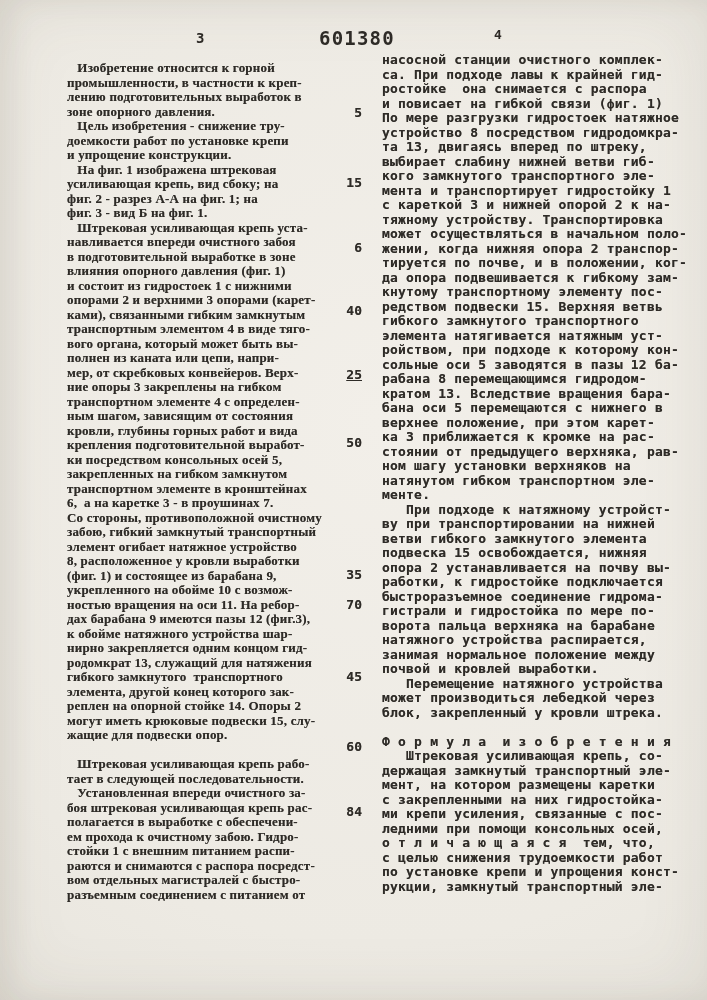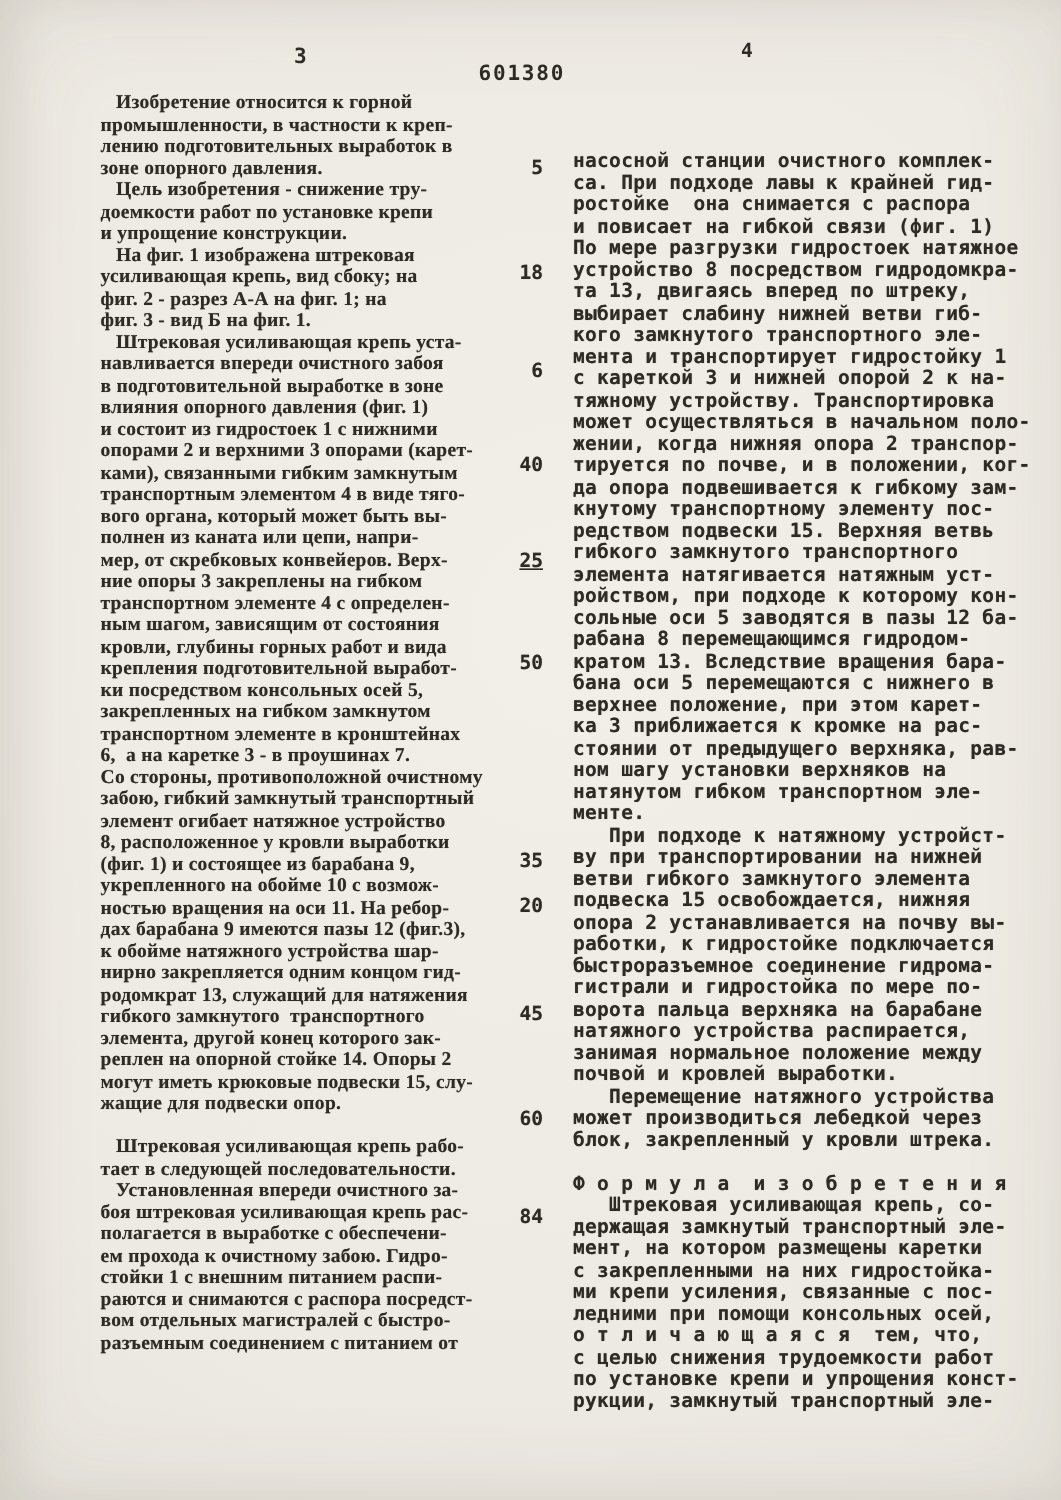--- a/index.html
+++ b/index.html
@@ -12,29 +12,29 @@
     position:relative;width:707px;height:1000px;
     background:radial-gradient(130% 95% at 54% 42%, var(--paper,#f2efe9) 0%, #edeae3 55%, #e2dfd7 100%);
     box-shadow:inset 0 0 70px rgba(90,80,55,.10), inset 12px 0 25px rgba(80,70,50,.07);
     color:var(--ink,#2e2b27);
   }
   .hdr-item{
     position:absolute;font-weight:700;color:var(--ink,#2e2b27);
   }
   .pg-left{left:196px;top:30px;font-size:14px;}
   .pg-right{left:494px;top:27px;font-size:13px;}
-  .docnum{left:319px;top:41px;font-size:14px;letter-spacing:1.2px;}
+  .docnum{left:319px;top:27px;font-size:19px;letter-spacing:1.2px;}
   .col{
     position:absolute;white-space:pre;
     font-size:13px;line-height:14.5px;letter-spacing:0.2px;
     font-weight:700;color:var(--ink,#2e2b27);
     text-shadow:0 0 0.5px rgba(46,43,39,.55);
   }
   .col-left{left:67px;top:61px;font-family:Liberation Serif, serif;}
-  .col-right{left:382px;top:53px;margin-top:48px;}
+  .col-right{left:382px;top:53px;}
   .tline{min-height:14.5px;}
   .gutter{position:absolute;left:0;top:0;width:0;height:0;}
   .lnum{
     position:absolute;left:330px;width:32px;text-align:right;
     font-size:13px;line-height:15px;font-weight:700;color:var(--ink,#2e2b27);
     text-shadow:0 0 0.5px rgba(46,43,39,.55);
   }
 </style>
 </head>
 <body style="--paper: #f2efe9; --ink: #2e2b27;">
@@ -42,24 +42,24 @@
 <div class="page">
   <div class="hdr-item pg-left">3</div>
   <div class="hdr-item docnum">601380</div>
   <div class="hdr-item pg-right">4</div>
 
   <div class="col col-left"><div class="tline">   Изобретение относится к горной</div><div class="tline">промышленности, в частности к креп-</div><div class="tline">лению подготовительных выработок в</div><div class="tline">зоне опорного давления.</div><div class="tline">   Цель изобретения - снижение тру-</div><div class="tline">доемкости работ по установке крепи</div><div class="tline">и упрощение конструкции.</div><div class="tline">   На фиг. 1 изображена штрековая</div><div class="tline">усиливающая крепь, вид сбоку; на</div><div class="tline">фиг. 2 - разрез А-А на фиг. 1; на</div><div class="tline">фиг. 3 - вид Б на фиг. 1.</div><div class="tline">   Штрековая усиливающая крепь уста-</div><div class="tline">навливается впереди очистного забоя</div><div class="tline">в подготовительной выработке в зоне</div><div class="tline">влияния опорного давления (фиг. 1)</div><div class="tline">и состоит из гидростоек 1 с нижними</div><div class="tline">опорами 2 и верхними 3 опорами (карет-</div><div class="tline">ками), связанными гибким замкнутым</div><div class="tline">транспортным элементом 4 в виде тяго-</div><div class="tline">вого органа, который может быть вы-</div><div class="tline">полнен из каната или цепи, напри-</div><div class="tline">мер, от скребковых конвейеров. Верх-</div><div class="tline">ние опоры 3 закреплены на гибком</div><div class="tline">транспортном элементе 4 с определен-</div><div class="tline">ным шагом, зависящим от состояния</div><div class="tline">кровли, глубины горных работ и вида</div><div class="tline">крепления подготовительной выработ-</div><div class="tline">ки посредством консольных осей 5,</div><div class="tline">закрепленных на гибком замкнутом</div><div class="tline">транспортном элементе в кронштейнах</div><div class="tline">6,  а на каретке 3 - в проушинах 7.</div><div class="tline">Со стороны, противоположной очистному</div><div class="tline">забою, гибкий замкнутый транспортный</div><div class="tline">элемент огибает натяжное устройство</div><div class="tline">8, расположенное у кровли выработки</div><div class="tline">(фиг. 1) и состоящее из барабана 9,</div><div class="tline">укрепленного на обойме 10 с возмож-</div><div class="tline">ностью вращения на оси 11. На ребор-</div><div class="tline">дах барабана 9 имеются пазы 12 (фиг.3),</div><div class="tline">к обойме натяжного устройства шар-</div><div class="tline">нирно закрепляется одним концом гид-</div><div class="tline">родомкрат 13, служащий для натяжения</div><div class="tline">гибкого замкнутого  транспортного</div><div class="tline">элемента, другой конец которого зак-</div><div class="tline">реплен на опорной стойке 14. Опоры 2</div><div class="tline">могут иметь крюковые подвески 15, слу-</div><div class="tline">жащие для подвески опор.</div><div class="tline">&nbsp;</div><div class="tline">   Штрековая усиливающая крепь рабо-</div><div class="tline">тает в следующей последовательности.</div><div class="tline">   Установленная впереди очистного за-</div><div class="tline">боя штрековая усиливающая крепь рас-</div><div class="tline">полагается в выработке с обеспечени-</div><div class="tline">ем прохода к очистному забою. Гидро-</div><div class="tline">стойки 1 с внешним питанием распи-</div><div class="tline">раются и снимаются с распора посредст-</div><div class="tline">вом отдельных магистралей с быстро-</div><div class="tline">разъемным соединением с питанием от</div></div>
   <div class="col col-right"><div class="tline">насосной станции очистного комплек-</div><div class="tline">са. При подходе лавы к крайней гид-</div><div class="tline">ростойке  она снимается с распора</div><div class="tline">и повисает на гибкой связи (фиг. 1)</div><div class="tline">По мере разгрузки гидростоек натяжное</div><div class="tline">устройство 8 посредством гидродомкра-</div><div class="tline">та 13, двигаясь вперед по штреку,</div><div class="tline">выбирает слабину нижней ветви гиб-</div><div class="tline">кого замкнутого транспортного эле-</div><div class="tline">мента и транспортирует гидростойку 1</div><div class="tline">с кареткой 3 и нижней опорой 2 к на-</div><div class="tline">тяжному устройству. Транспортировка</div><div class="tline">может осуществляться в начальном поло-</div><div class="tline">жении, когда нижняя опора 2 транспор-</div><div class="tline">тируется по почве, и в положении, ког-</div><div class="tline">да опора подвешивается к гибкому зам-</div><div class="tline">кнутому транспортному элементу пос-</div><div class="tline">редством подвески 15. Верхняя ветвь</div><div class="tline">гибкого замкнутого транспортного</div><div class="tline">элемента натягивается натяжным уст-</div><div class="tline">ройством, при подходе к которому кон-</div><div class="tline">сольные оси 5 заводятся в пазы 12 ба-</div><div class="tline">рабана 8 перемещающимся гидродом-</div><div class="tline">кратом 13. Вследствие вращения бара-</div><div class="tline">бана оси 5 перемещаются с нижнего в</div><div class="tline">верхнее положение, при этом карет-</div><div class="tline">ка 3 приближается к кромке на рас-</div><div class="tline">стоянии от предыдущего верхняка, рав-</div><div class="tline">ном шагу установки верхняков на</div><div class="tline">натянутом гибком транспортном эле-</div><div class="tline">менте.</div><div class="tline">   При подходе к натяжному устройст-</div><div class="tline">ву при транспортировании на нижней</div><div class="tline">ветви гибкого замкнутого элемента</div><div class="tline">подвеска 15 освобождается, нижняя</div><div class="tline">опора 2 устанавливается на почву вы-</div><div class="tline">работки, к гидростойке подключается</div><div class="tline">быстроразъемное соединение гидрома-</div><div class="tline">гистрали и гидростойка по мере по-</div><div class="tline">ворота пальца верхняка на барабане</div><div class="tline">натяжного устройства распирается,</div><div class="tline">занимая нормальное положение между</div><div class="tline">почвой и кровлей выработки.</div><div class="tline">   Перемещение натяжного устройства</div><div class="tline">может производиться лебедкой через</div><div class="tline">блок, закрепленный у кровли штрека.</div><div class="tline">&nbsp;</div><div class="tline">Ф о р м у л а  и з о б р е т е н и я</div><div class="tline">   Штрековая усиливающая крепь, со-</div><div class="tline">держащая замкнутый транспортный эле-</div><div class="tline">мент, на котором размещены каретки</div><div class="tline">с закрепленными на них гидростойка-</div><div class="tline">ми крепи усиления, связанные с пос-</div><div class="tline">ледними при помощи консольных осей,</div><div class="tline">о т л и ч а ю щ а я с я  тем, что,</div><div class="tline">с целью снижения трудоемкости работ</div><div class="tline">по установке крепи и упрощения конст-</div><div class="tline">рукции, замкнутый транспортный эле-</div></div>
 
   <div class="gutter">
       <div class="lnum" style="top: 105px;">5</div>
-      <div class="lnum" style="top: 175px;">18</div>
+      <div class="lnum" style="top: 175px;">15</div>
       <div class="lnum" style="top: 240px;">6</div>
       <div class="lnum" style="top: 303px;">40</div>
       <div class="lnum" style="top: 367px; text-decoration: underline;">25</div>
       <div class="lnum" style="top: 435px;">50</div>
       <div class="lnum" style="top: 539px; margin-top: 28px;">35</div>
-      <div class="lnum" style="top: 597px;">20</div>
+      <div class="lnum" style="top: 597px;">70</div>
       <div class="lnum" style="top: 669px; text-align: right;">45</div>
       <div class="lnum" style="top: 739px;">60</div>
       <div class="lnum" style="top: 804px;">84</div>
     </div>
 </div>
 
 </body></html>

